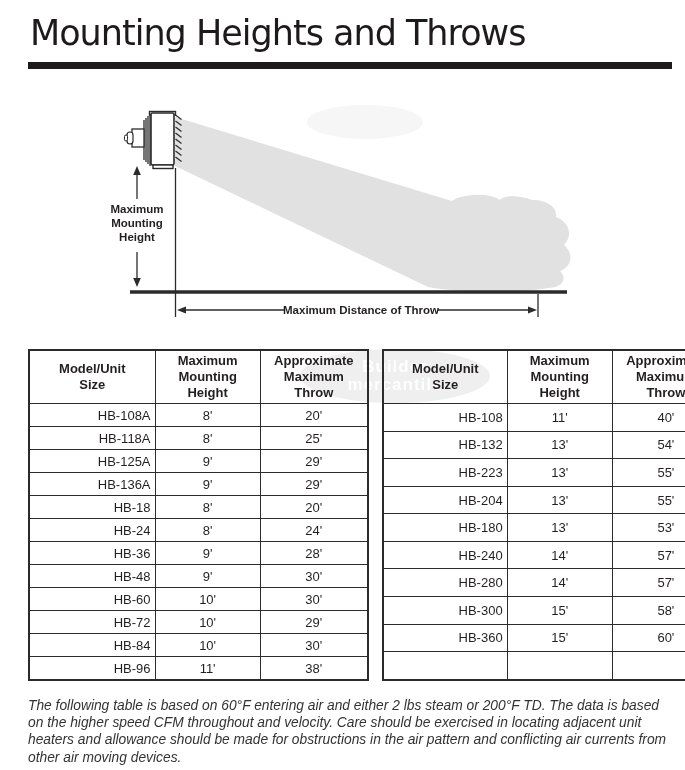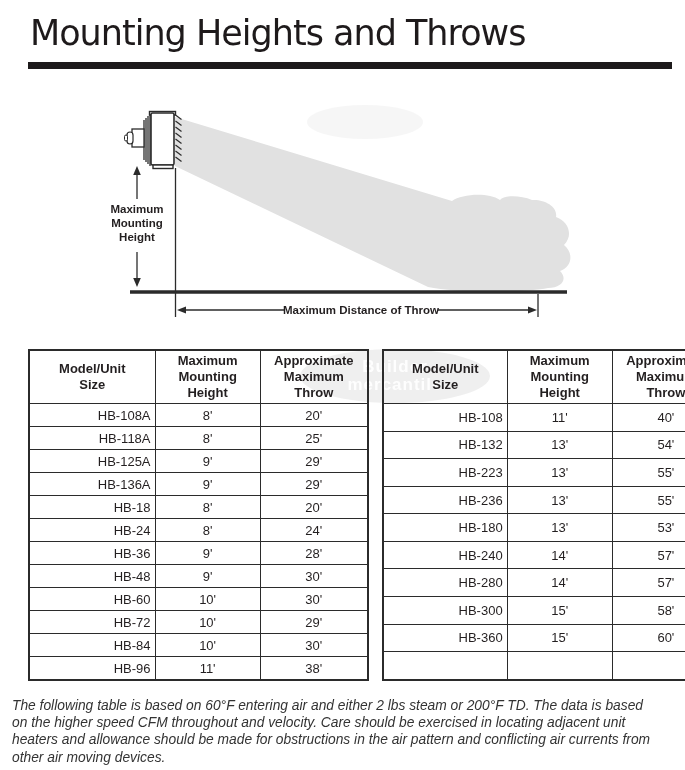--- a/index.html
+++ b/index.html
@@ -26,21 +26,21 @@
   .tables{position:absolute;left:28px;top:349px;display:flex;gap:13px;z-index:1;}
   table{border-collapse:collapse;background:transparent;}
   th,td{border:1.5px solid #2b2b2b;font-size:13px;color:#231f20;background:transparent;}
   table{border:2px solid #2b2b2b;}
   th{font-weight:bold;text-align:center;height:40px;line-height:16px;padding:2px 6px;}
   td{height:22px;padding:0 4px;}
   .model-cell{text-align:right;padding-left:28px;width:98px;}
   .t-right .model-cell{padding-left:24px;width:100px;}
   .num-cell{text-align:center;width:100px;}
   .footnote{
-    position:absolute;left:12px;top:683px;width:650px;font-size:13.8px;line-height:17.3px;
+    position:absolute;left:28px;top:683px;width:650px;font-size:13.8px;line-height:17.3px;
     font-style:italic;color:#333333;z-index:1;
   }
 </style>
 </head>
 <body>
 
 <div class="page">
 
   <h1 class="title">Mounting Heights and Throws</h1>
   <div class="title-rule"></div>
@@ -225,21 +225,21 @@
             <td class="model-cell">HB-132</td>
             <td class="num-cell">13'</td>
             <td class="num-cell">54'</td>
           </tr>
           <tr>
             <td class="model-cell">HB-223</td>
             <td class="num-cell">13'</td>
             <td class="num-cell">55'</td>
           </tr>
           <tr>
-            <td class="model-cell">HB-236</td>
+            <td class="model-cell">HB-204</td>
             <td class="num-cell">13'</td>
             <td class="num-cell">55'</td>
           </tr>
           <tr>
             <td class="model-cell">HB-180</td>
             <td class="num-cell">13'</td>
             <td class="num-cell">53'</td>
           </tr>
           <tr>
             <td class="model-cell">HB-240</td>

